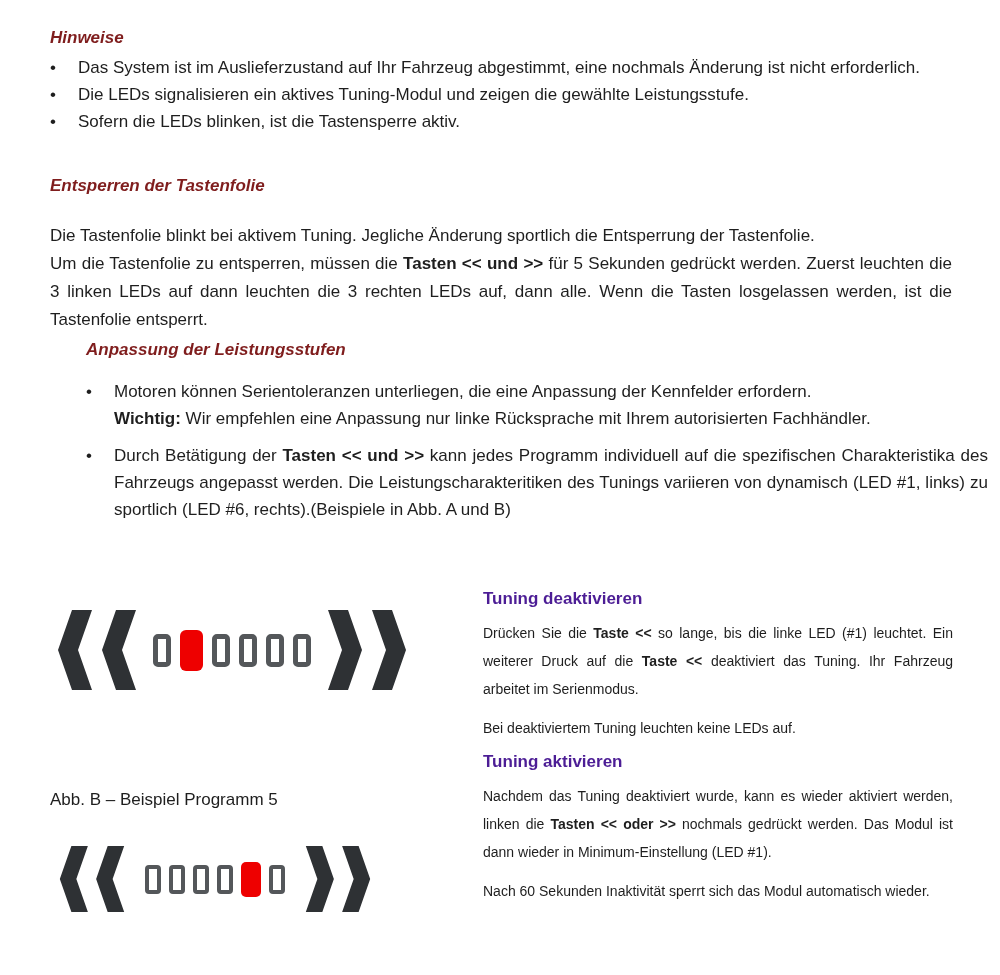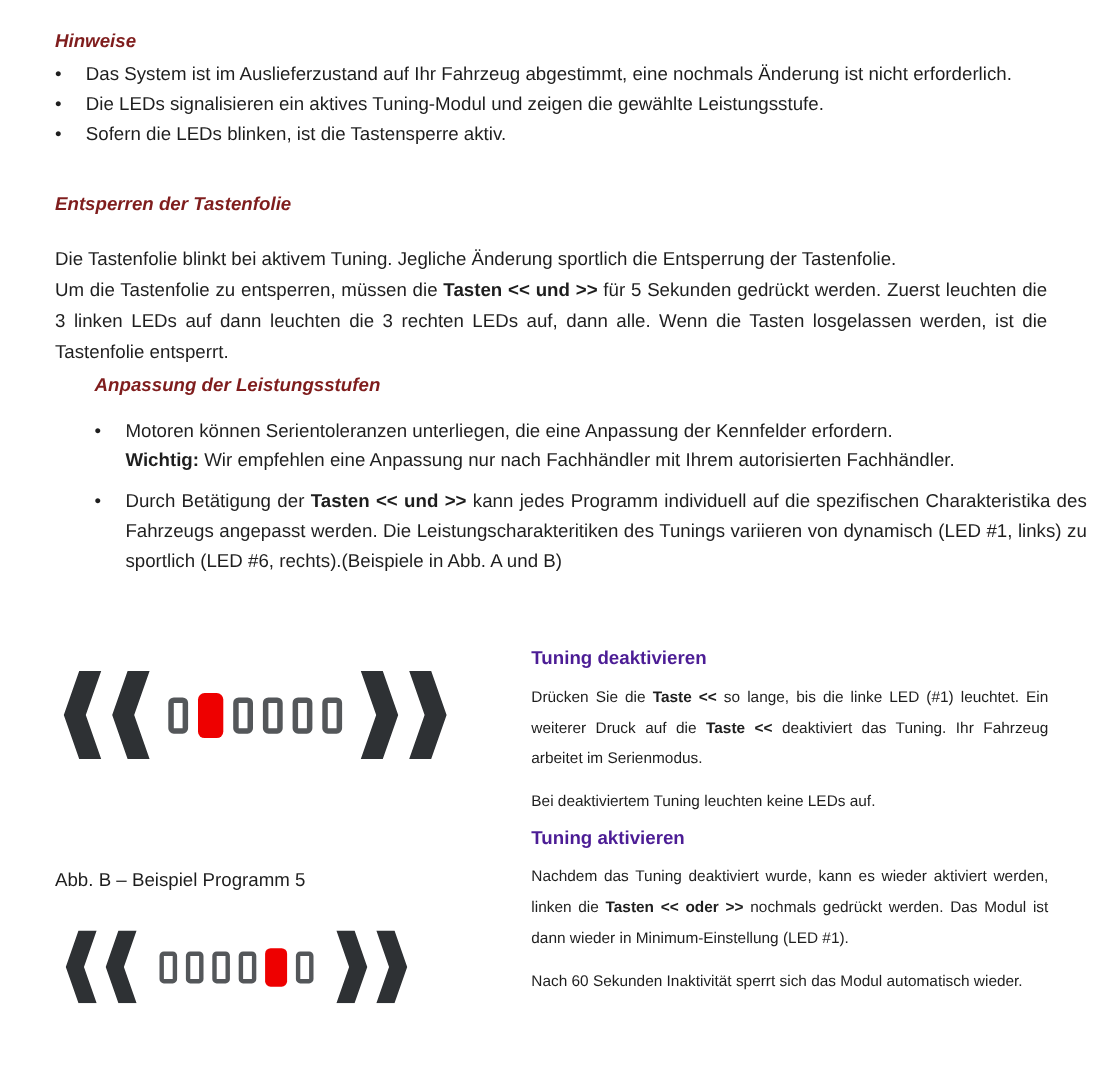--- a/index.html
+++ b/index.html
@@ -75,21 +75,21 @@
   <div class="sec" id="sec-entsperren">
     <h3>Entsperren der Tastenfolie</h3>
     <p><span>Die Tastenfolie blinkt bei aktivem Tuning. Jegliche Änderung sportlich die Entsperrung der Tastenfolie.</span></p>
     <p><span>Um die Tastenfolie zu entsperren, müssen die </span><span class="b">Tasten &lt;&lt; und &gt;&gt;</span><span> für 5 Sekunden gedrückt werden. Zuerst leuchten die 3 linken LEDs auf dann leuchten die 3 rechten LEDs auf, dann alle. Wenn die Tasten losgelassen werden, ist die Tastenfolie entsperrt.</span></p>
   </div>
 
   <div class="sec" id="sec-anpassung">
     <h3>Anpassung der Leistungsstufen</h3>
     <div class="bullet">
       <span class="marker">•</span>
-      <span class="btext"><span>Motoren können Serientoleranzen unterliegen, die eine Anpassung der Kennfelder erfordern.</span><br><span class="b">Wichtig:</span><span> Wir empfehlen eine Anpassung nur nach Fachhändler mit Ihrem autorisierten Fachhändler.</span></span>
+      <span class="btext"><span>Motoren können Serientoleranzen unterliegen, die eine Anpassung der Kennfelder erfordern.</span><br><span class="b">Wichtig:</span><span> Wir empfehlen eine Anpassung nur linke Rücksprache mit Ihrem autorisierten Fachhändler.</span></span>
     </div>
     <div class="bullet">
       <span class="marker">•</span>
       <span class="btext"><span>Durch Betätigung der </span><span class="b">Tasten &lt;&lt; und &gt;&gt;</span><span> kann jedes Programm individuell auf die spezifischen Charakteristika des Fahrzeugs angepasst werden. Die Leistungscharakteritiken des Tunings variieren von dynamisch (LED #1, links) zu sportlich (LED #6, rechts).(Beispiele in Abb. A und B)</span></span>
     </div>
   </div>
 
   <div class="figure fig-a">
     <svg class="chev" viewBox="0 0 78 80" aria-hidden="true">
       <polygon points="14,0 0,40 14,80 34,80 20,40 34,0"></polygon>

